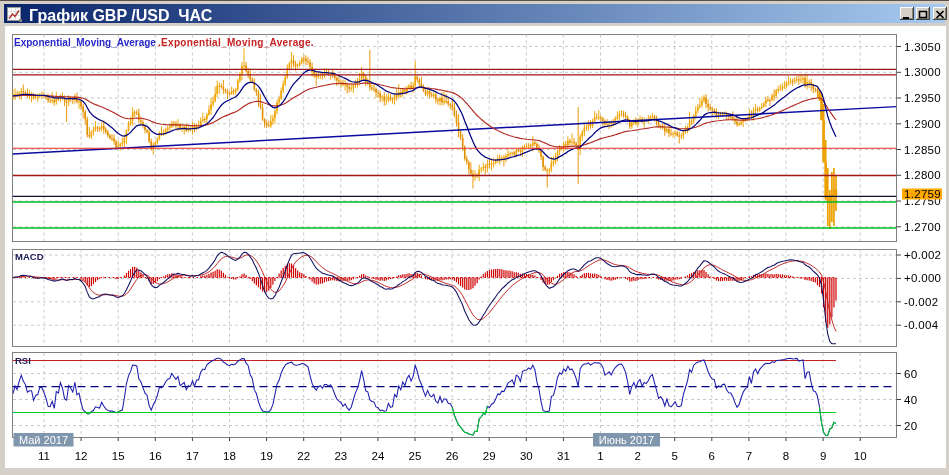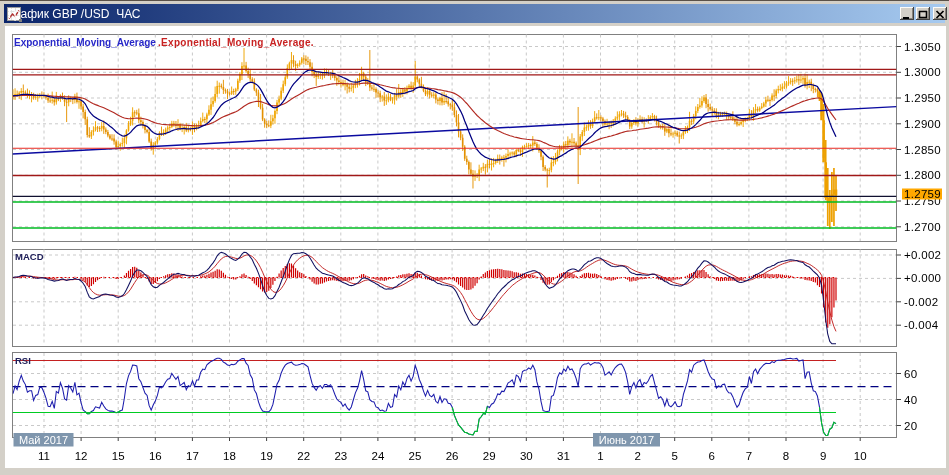--- a/index.html
+++ b/index.html
@@ -1,18 +1,18 @@
 <!DOCTYPE html>
 <html><head><meta charset="utf-8"><style>
 html,body{margin:0;padding:0}
 body{width:949px;height:475px;position:relative;background:#d4d0c8;font-family:"Liberation Sans",sans-serif;overflow:hidden}
 .toprow{position:absolute;left:0;top:0;width:949px;height:1px;background:#5a5148}
 .titlebar{position:absolute;left:4px;top:4px;width:941px;height:19px;background:linear-gradient(to right,#0a246a,#a6caf0)}
 .ticon{position:absolute;left:2.5px;top:2.5px}
-.ttext{position:absolute;left:4px;top:3px;color:#fff;font-size:12px;font-weight:normal;letter-spacing:0px;white-space:pre}
+.ttext{position:absolute;left:25px;top:3px;color:#fff;font-size:16px;font-weight:bold;letter-spacing:0px;white-space:pre}
 .wbtn{position:absolute;top:2.5px;width:14px;height:13.5px;background:#d4d0c8;box-shadow:inset -1px -1px 0 #404040,inset 1px 1px 0 #fdfbf7,inset -2px -2px 0 #87837b}
 .client{position:absolute;left:5px;top:26px;width:941px;height:442px;background:#fff}
 </style></head>
 <body>
 <div class="toprow"></div>
 <div class="titlebar">
  <svg class="ticon" width="16" height="16" viewBox="0 0 16 16">
   <rect x="0.5" y="0.5" width="13" height="13" fill="#fcfcfc" stroke="#9a9a9a"></rect>
   <path d="M4.5 1 V13 M8.5 1 V13 M1 4.5 H13 M1 8.5 H13" stroke="#d8d8d8" stroke-width="0.8" fill="none"></path>
   <path d="M2 11.5 L5.5 7 L8 9.5 L12 3.5" stroke="#b03030" stroke-width="1.4" fill="none"></path>

